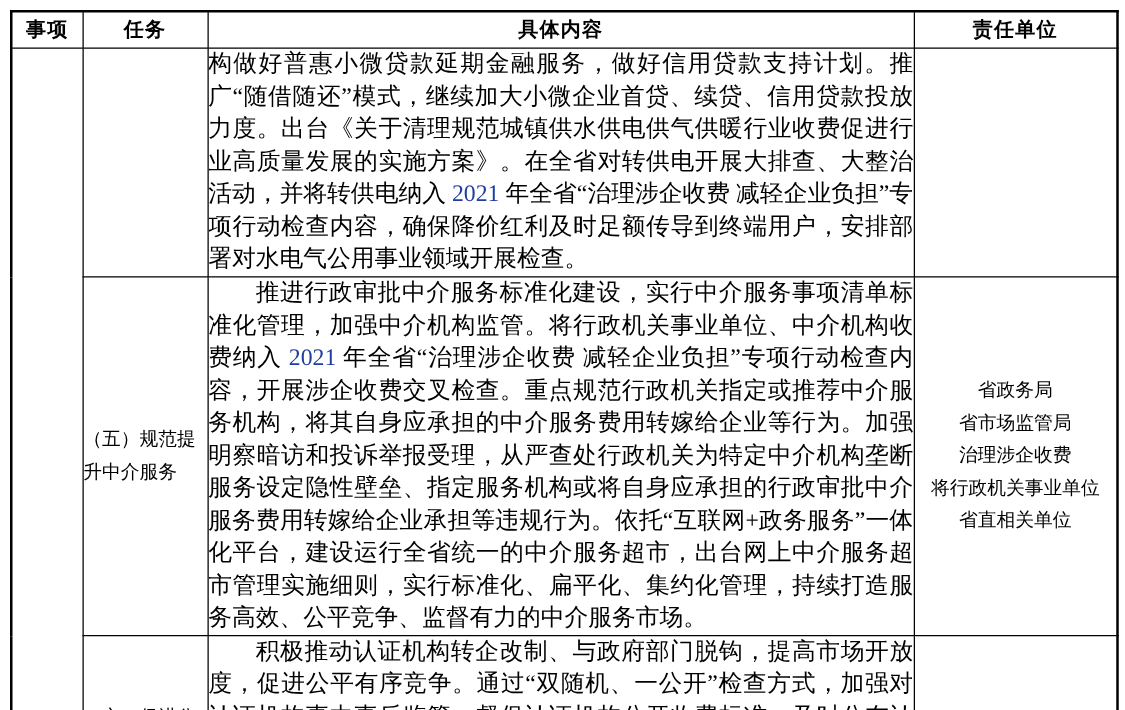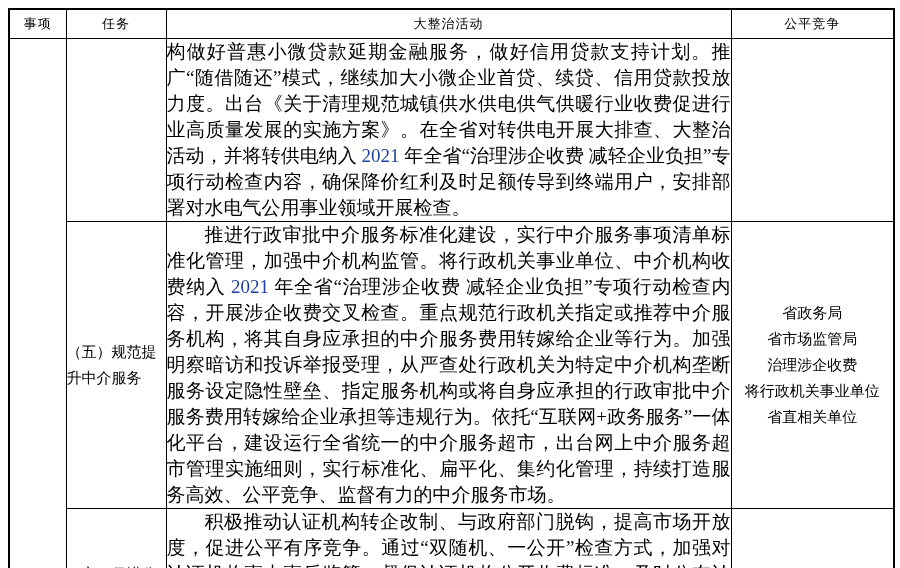--- a/index.html
+++ b/index.html
@@ -30,22 +30,22 @@
     padding: 0;
     overflow: hidden;
   }
   col.c-item { width: 57px; }
   col.c-task { width: 100px; }
   col.c-content { width: 565px; }
   col.c-unit { width: 163px; }
 
   th.hdr {
     height: 28px;
-    font-size: 13px;
-    font-weight: normal;
+    font-size: 16px;
+    font-weight: bold;
     text-align: center;
     vertical-align: middle;
     letter-spacing: 1px;
   }
   td.item-cell {
     vertical-align: middle;
     text-align: center;
   }
   td.task-cell {
     vertical-align: middle;
@@ -85,22 +85,22 @@
     <colgroup>
       <col class="c-item">
         <col class="c-task">
         <col class="c-content">
         <col class="c-unit">
     </colgroup>
     <tbody>
         <tr>
       <th class="hdr">事项</th>
       <th class="hdr">任务</th>
-      <th class="hdr">大整治活动</th>
-      <th class="hdr">公平竞争</th>
+      <th class="hdr">具体内容</th>
+      <th class="hdr">责任单位</th>
     </tr>
     <tr class="r1">
       <td class="item-cell" rowspan="3"></td>
       <td class="task-cell"></td>
       <td class="content-cell">
         <div class="para"><span>构做好普惠小微贷款延期金融服务，做好信用贷款支持计划。推广“随借随还”模式，继续加大小微企业首贷、续贷、信用贷款投放力度。出台《关于清理规范城镇供水供电供气供暖行业收费促进行业高质量发展的实施方案》。在全省对转供电开展大排查、大整治活动，并将转供电纳入 </span><span class="accent" style="color: rgb(31, 63, 160);">2021</span><span> 年全省“治理涉企收费 减轻企业负担”专项行动检查内容，确保降价红利及时足额传导到终端用户，安排部署对水电气公用事业领域开展检查。</span></div>
       </td>
       <td class="unit-cell"></td>
     </tr>
     <tr class="r2">

